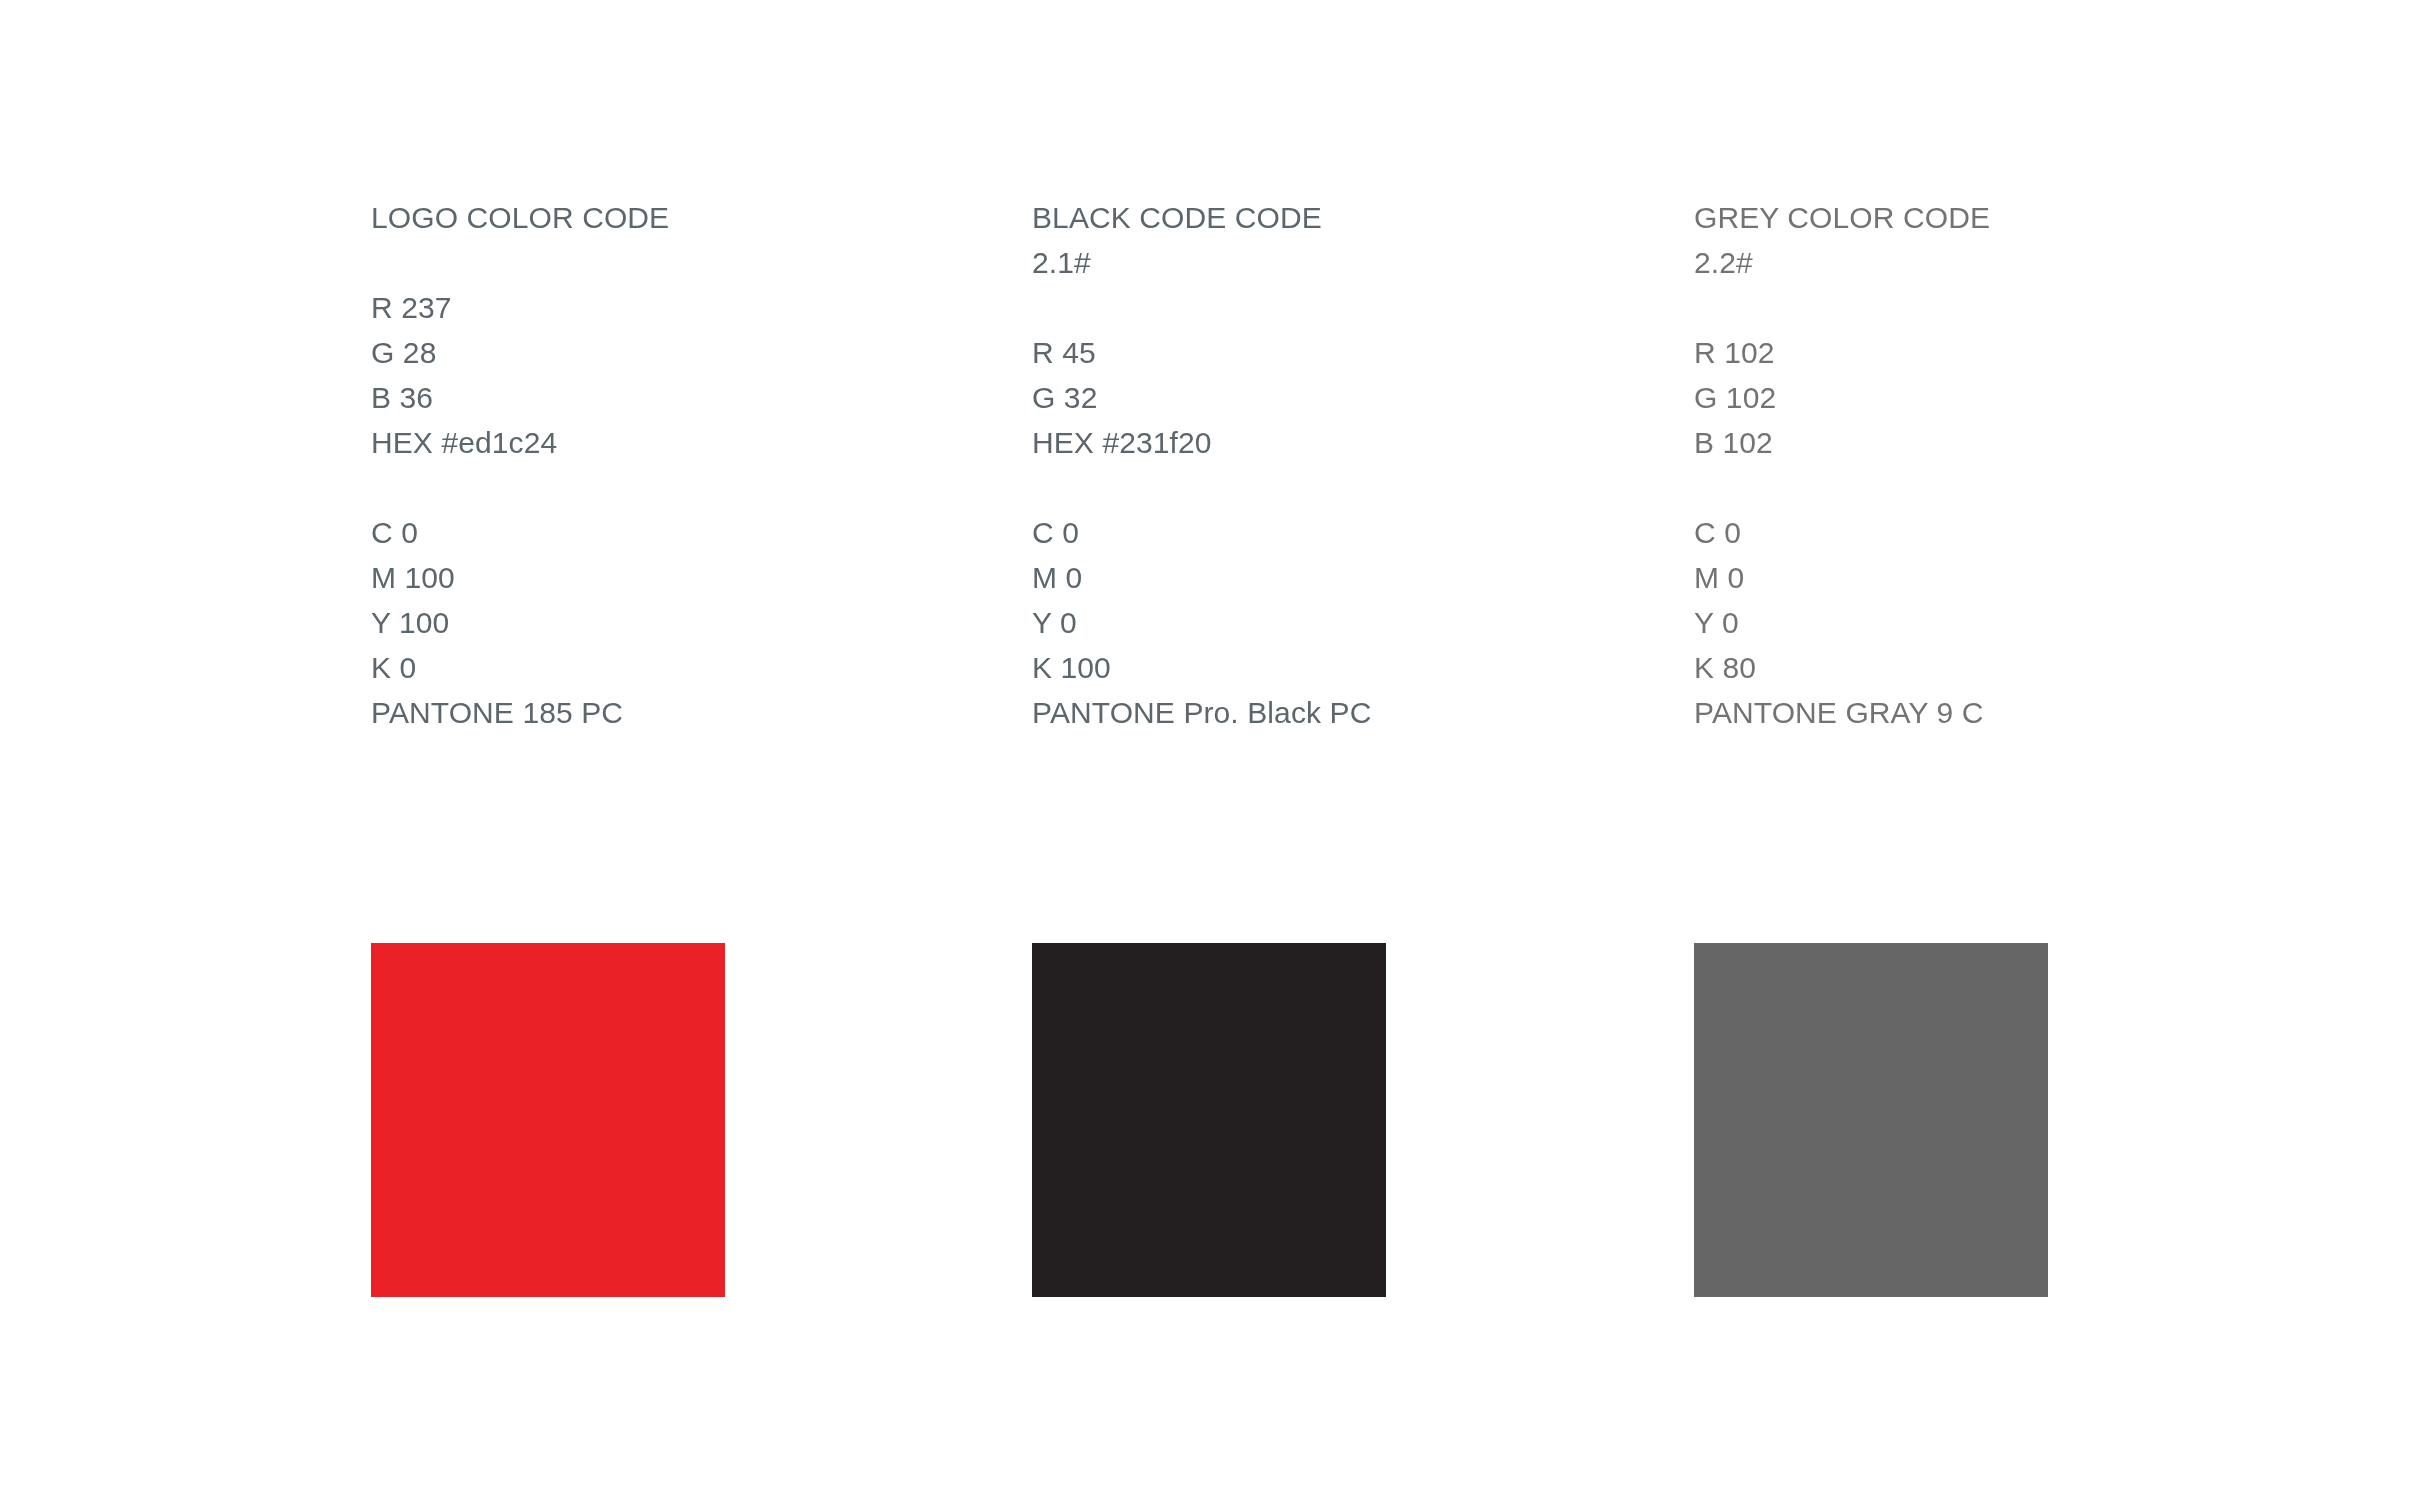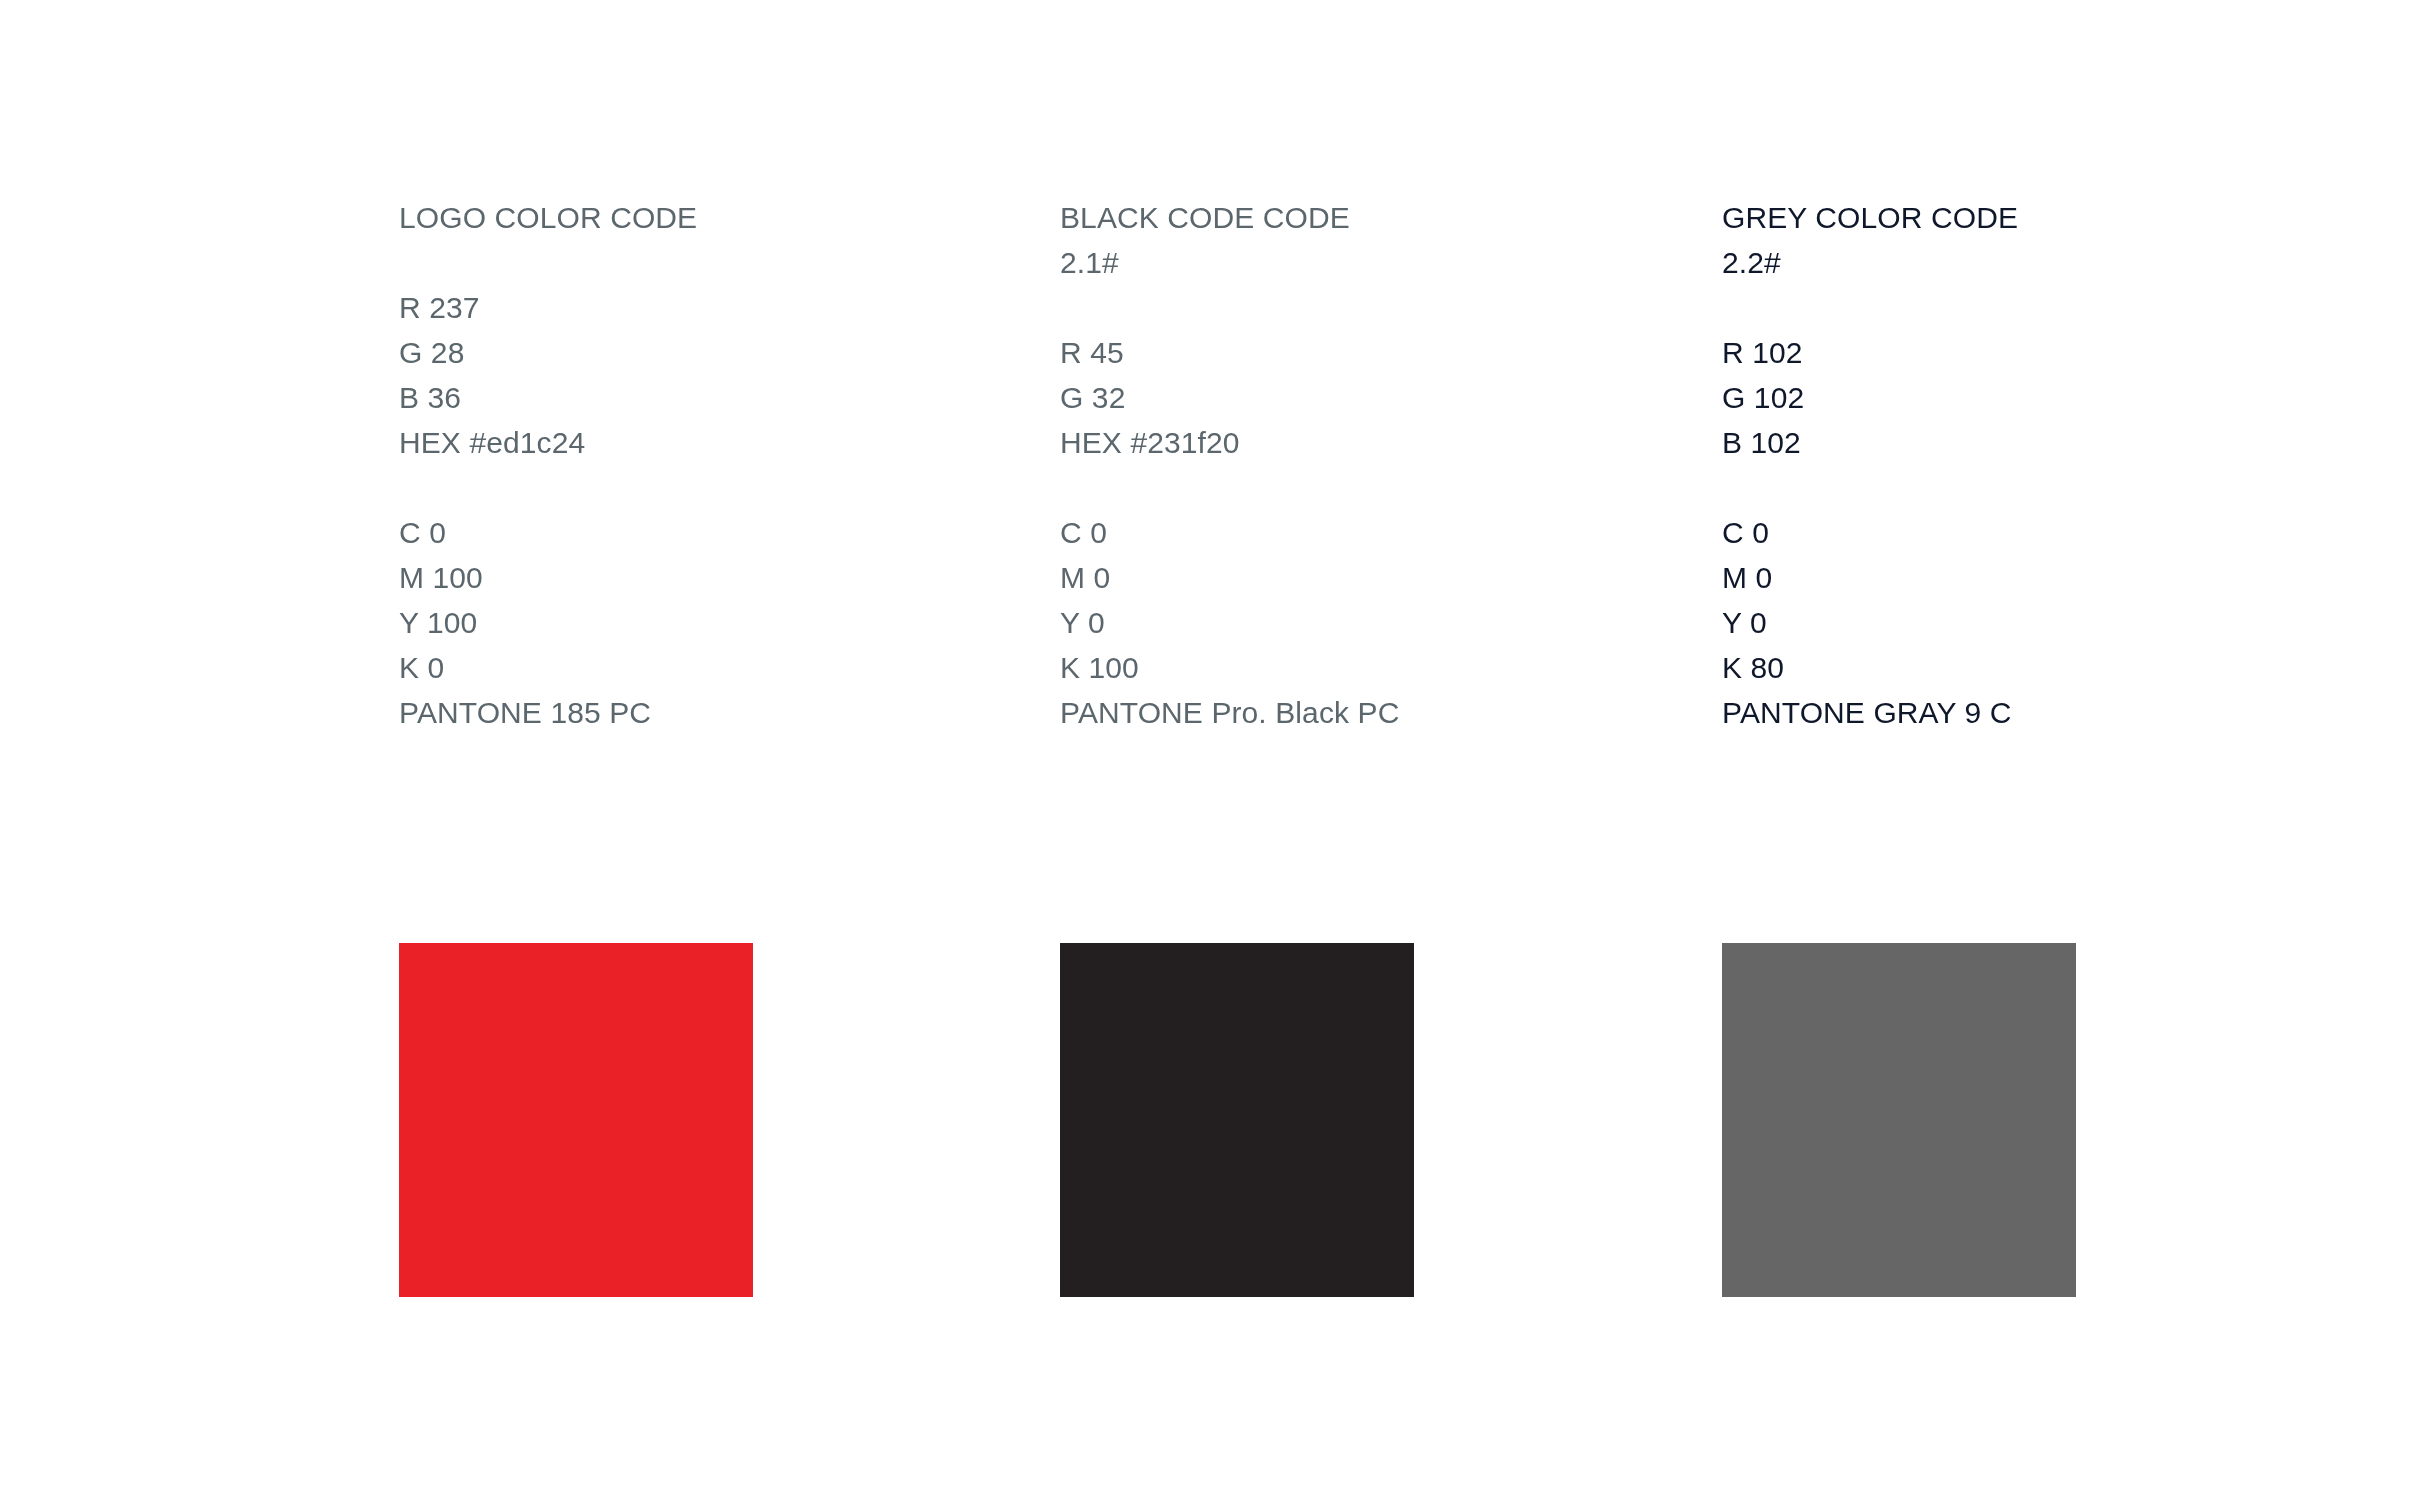--- a/index.html
+++ b/index.html
@@ -16,41 +16,40 @@
     position: relative;
     width: 2413px;
     height: 1509px;
     background: #ffffff;
     overflow: hidden;
   }
   .column {
     position: absolute;
     top: 0;
     height: 1509px;
-    margin-left: 28px;
   }
   .col-1 { left: 371px; width: 594px; }
   .col-2 { left: 1032px; width: 594px; }
   .col-3 { left: 1694px; width: 594px; }
 
   .spec-block {
     position: absolute;
     top: 195px;
     left: 0;
     width: 594px;
   }
   .spec-line {
     font-size: 30px;
     line-height: 45px;
     font-weight: 400;
     letter-spacing: 0.1px;
     white-space: pre;
     color: #5b666d;
   }
-  .col-3 .spec-line { color: #0f172a; }
+  .col-3 .spec-line { color: #737373; }
 
   .spacer-line {
     height: 45px;
     font-size: 30px;
     line-height: 45px;
   }
 
   .swatch {
     position: absolute;
     top: 943px;

